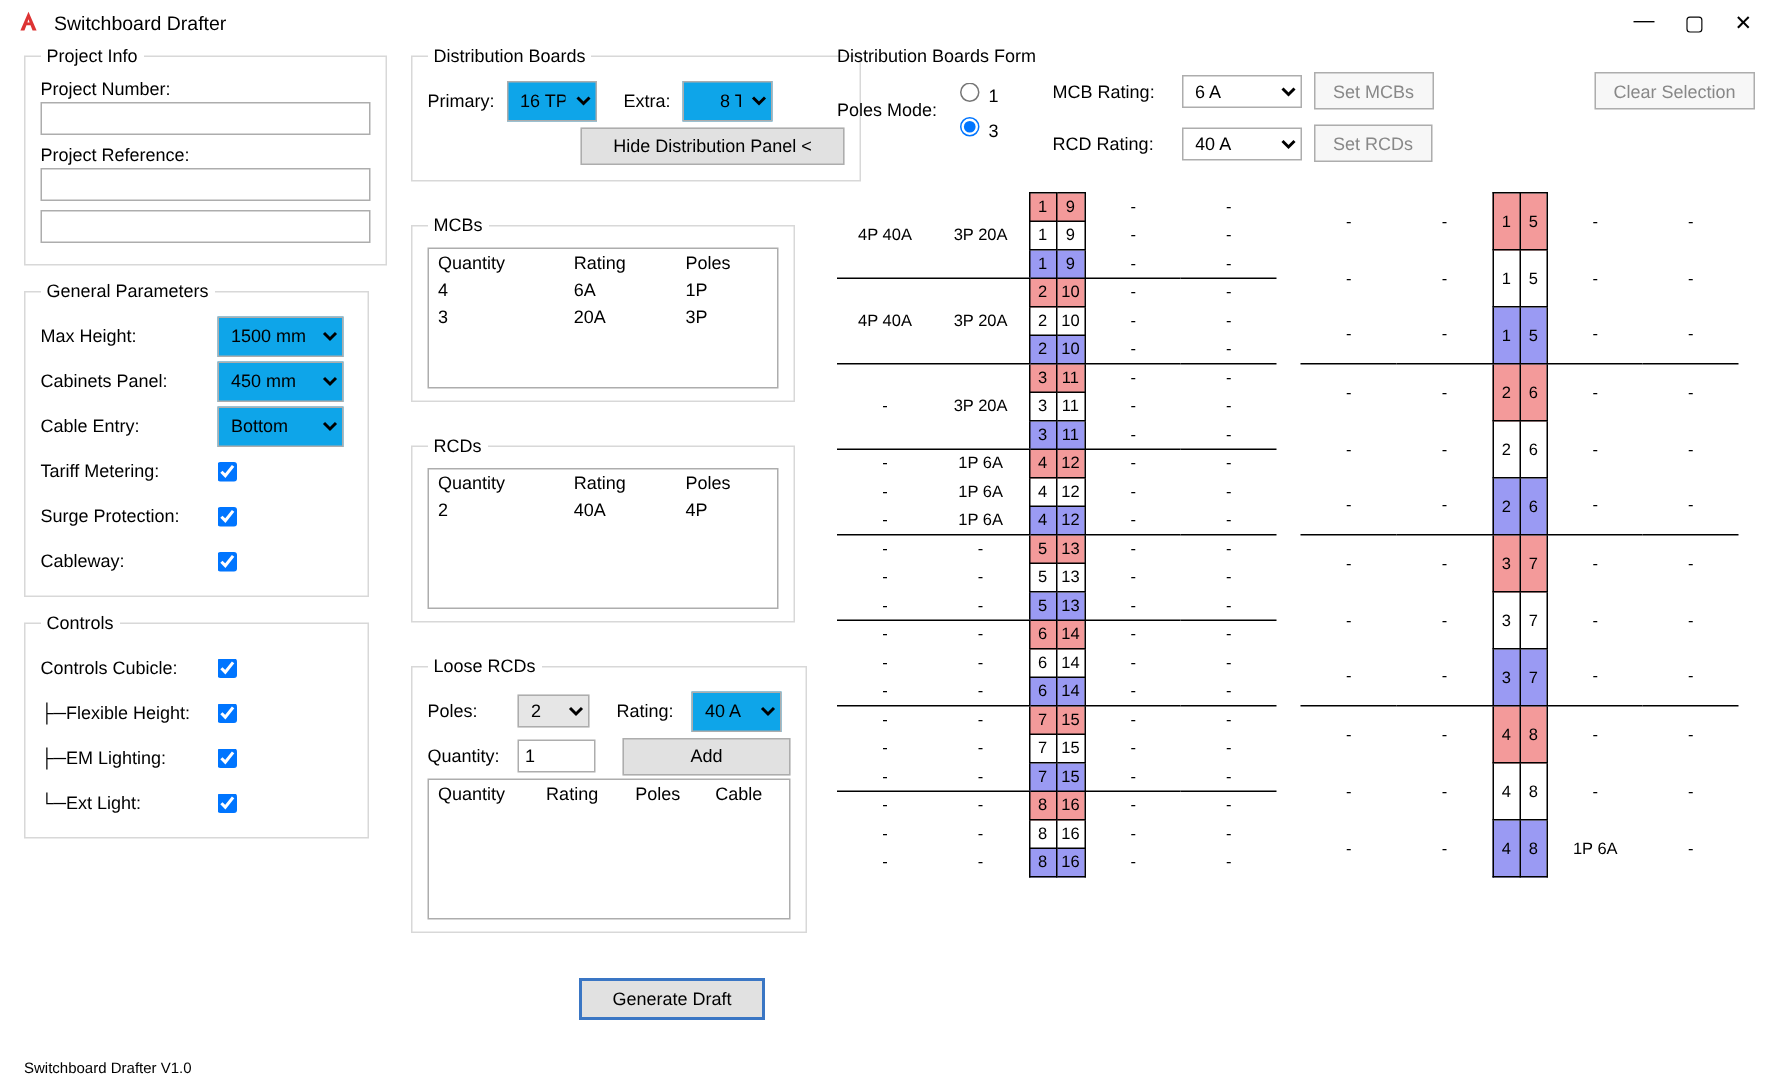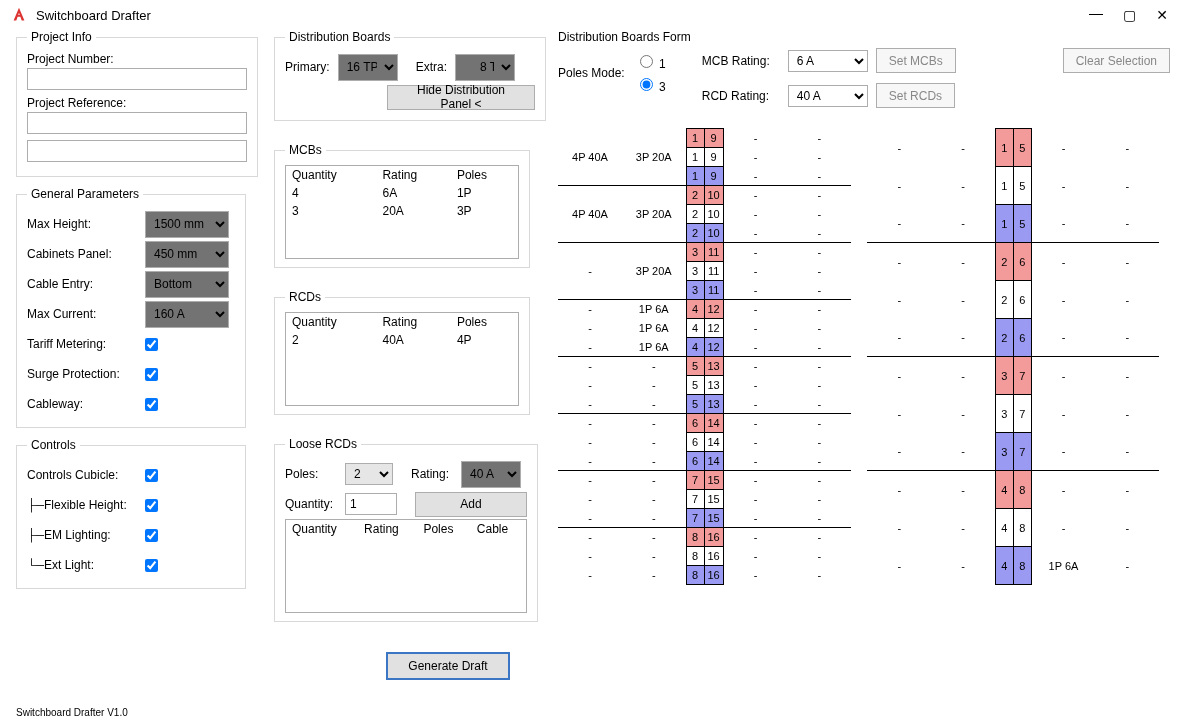--- a/index.html
+++ b/index.html
@@ -47,21 +47,21 @@
   .row .label { flex: 0 0 114px; }
   input[type=text], select, input.num {
     font-family: inherit;
     font-size: 12px;
     border: 1px solid #adadad;
     background: #fff;
     padding: 2px 4px;
     height: 22px;
   }
   input.txt-full { width: 220px; display:block; margin: 2px 0 6px 0;}
-  select.sm { width: 84px; background:#737373; height:27px;}
+  select.sm { width: 84px; background:#0ea5e9; height:27px;}
   select.smw { width: 48px; background:#e6e6e6;height:22px;}
   select.sel80 { width:80px; background:#fff; height:22px;}
   .btn {
     border: 1px solid #adadad;
     background: #e1e1e1;
     font-family: inherit;
     font-size: 12px;
     padding: 4px 12px;
     cursor: default;
     height: 25px;
@@ -160,24 +160,20 @@
         </div>
       <div class="row">
           <span class="label">Cabinets Panel:</span>
         <select class="sm"><option>450 mm</option></select>
         </div>
       <div class="row">
           <span class="label">Cable Entry:</span>
         <select class="sm"><option>Bottom</option></select>
         </div>
       <div class="row">
-          <span class="label">Max Current:</span>
-        <select class="sm"><option>160 A</option></select>
-        </div>
-      <div class="row">
           <span class="label">Tariff Metering:</span>
         <span class="checkbox-cell">
             <input type="checkbox" checked="" style="">
           </span>
         </div>
       <div class="row">
           <span class="label">Surge Protection:</span>
         <span class="checkbox-cell">
             <input type="checkbox" checked="" style="">
           </span>
@@ -224,21 +220,21 @@
   <div class="col col2">
     <fieldset>
       <legend>Distribution Boards</legend>
       <div class="row" style="gap:8px;">
         <span>Primary:</span>
         <select class="sm" style="width:60px;"><option>16 TP</option></select>
         <span style="margin-left:10px;">Extra:</span>
         <select class="sm" style="width:60px;padding-left:20px;"><option>8 TP</option></select>
       </div>
       <div class="row" style="justify-content:center;">
-        <button class="btn" style="width:148px;margin-left:102px;">Hide Distribution Panel &lt;</button>
+        <button class="btn" style="width:176px;margin-left:102px;">Hide Distribution Panel &lt;</button>
       </div>
     </fieldset>
 
     <fieldset>
       <legend>MCBs</legend>
       <div class="list-box h96">
         <table id="mcbs-table">
             <thead>
               <tr>
                 <th>Quantity</th>

